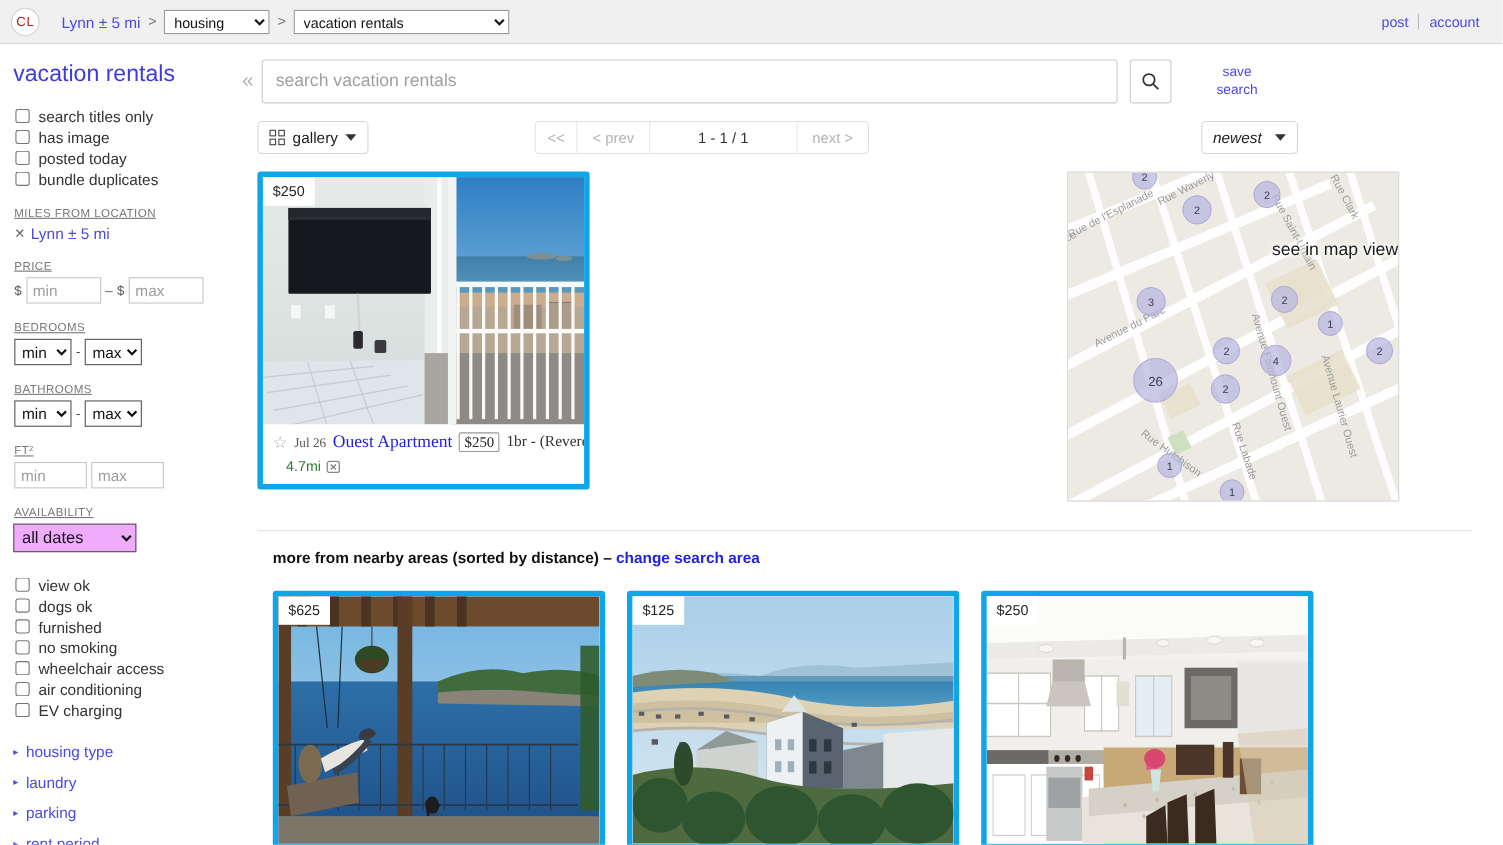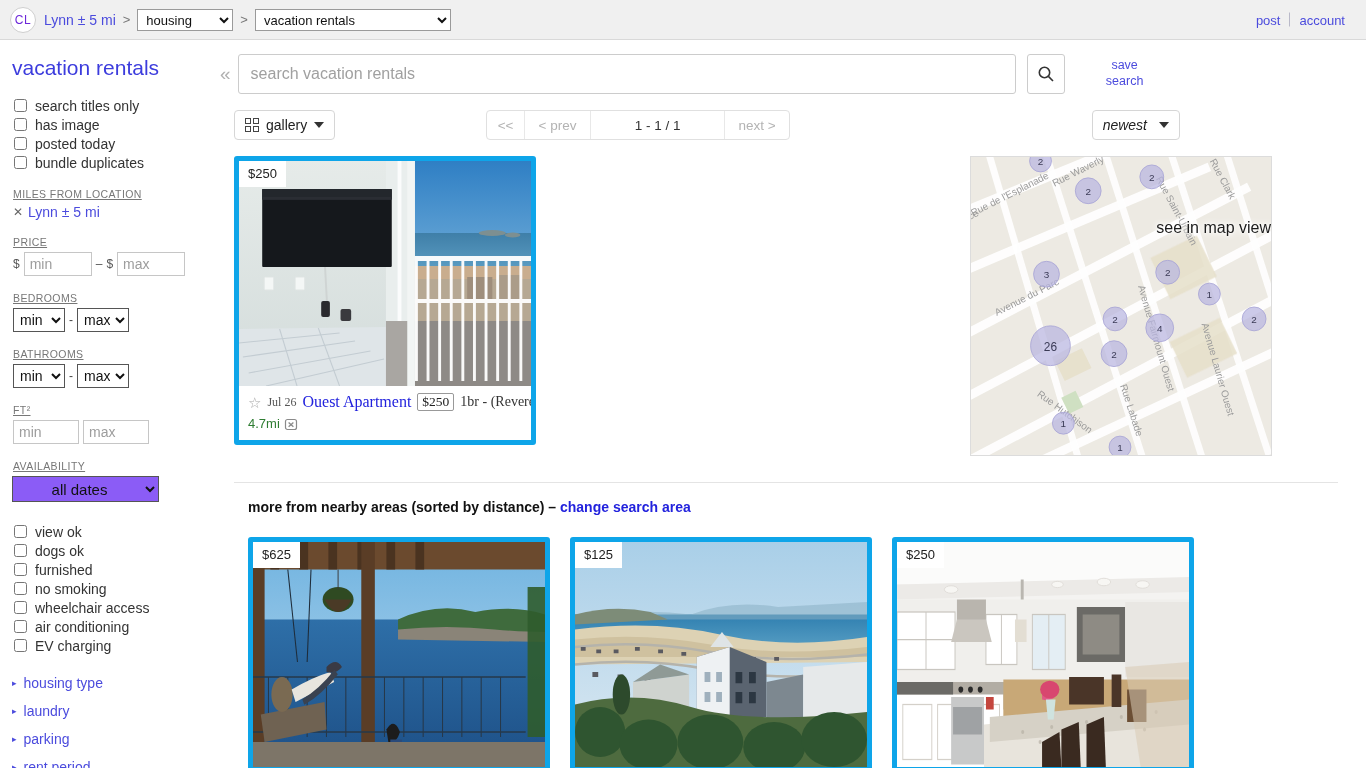--- a/index.html
+++ b/index.html
@@ -21,25 +21,25 @@
     display: flex;
     align-items: center;
     padding: 0 10px;
     position: relative;
   }
   .cl-logo {
     width: 26px; height: 26px;
     border-radius: 50%;
     border: 1px solid #cfcfcf;
     background: #fff;
-    color: #6d28d9;
+    color: #b91c1c;
     font-size: 12px;
     display: flex; align-items: center; justify-content: center;
     letter-spacing: .5px;
-    margin-right: 8px;
+    margin-right: 20px;
     flex: none;
   }
   .crumb-link {
     color: #4b4bdd;
     font-size: 14px;
     text-decoration: none;
     cursor: pointer;
     white-space: nowrap;
   }
   .crumb-sep {
@@ -169,25 +169,24 @@
     color: #111;
     padding: 0 2px;
     width: 52px;
   }
   .hyphen { font-size: 12px; color: #444; }
   .avail-sel {
     font-family: "Liberation Sans", sans-serif;
     font-size: 15px;
     height: 26px;
     border: 1px solid #555;
-    background: #8b5cf6;
+    background: #f0abfc;
     color: #111;
-    width: 147px;
+    width: 112px;
     padding: 0 3px;
-    text-align: center;
   }
   .attr-block { margin-top: 20px; }
   .expander {
     display: flex;
     align-items: center;
     gap: 7px;
     margin-bottom: 12px;
     cursor: pointer;
   }
   .expander .tri {
@@ -399,20 +398,21 @@
   }
   .dist-line {
     display: flex;
     align-items: center;
     gap: 4px;
     margin-top: 5px;
   }
   .dist {
     color: #2e7d32;
     font-size: 13px;
+    margin-left: 12px;
   }
   .hide-icon { cursor: pointer; line-height: 0; }
 
   
   .mapbox {
     width: 302px;
     height: 300px;
     margin-left: auto;
     margin-right: 80px;
     border: 1px solid #dcdcdc;

